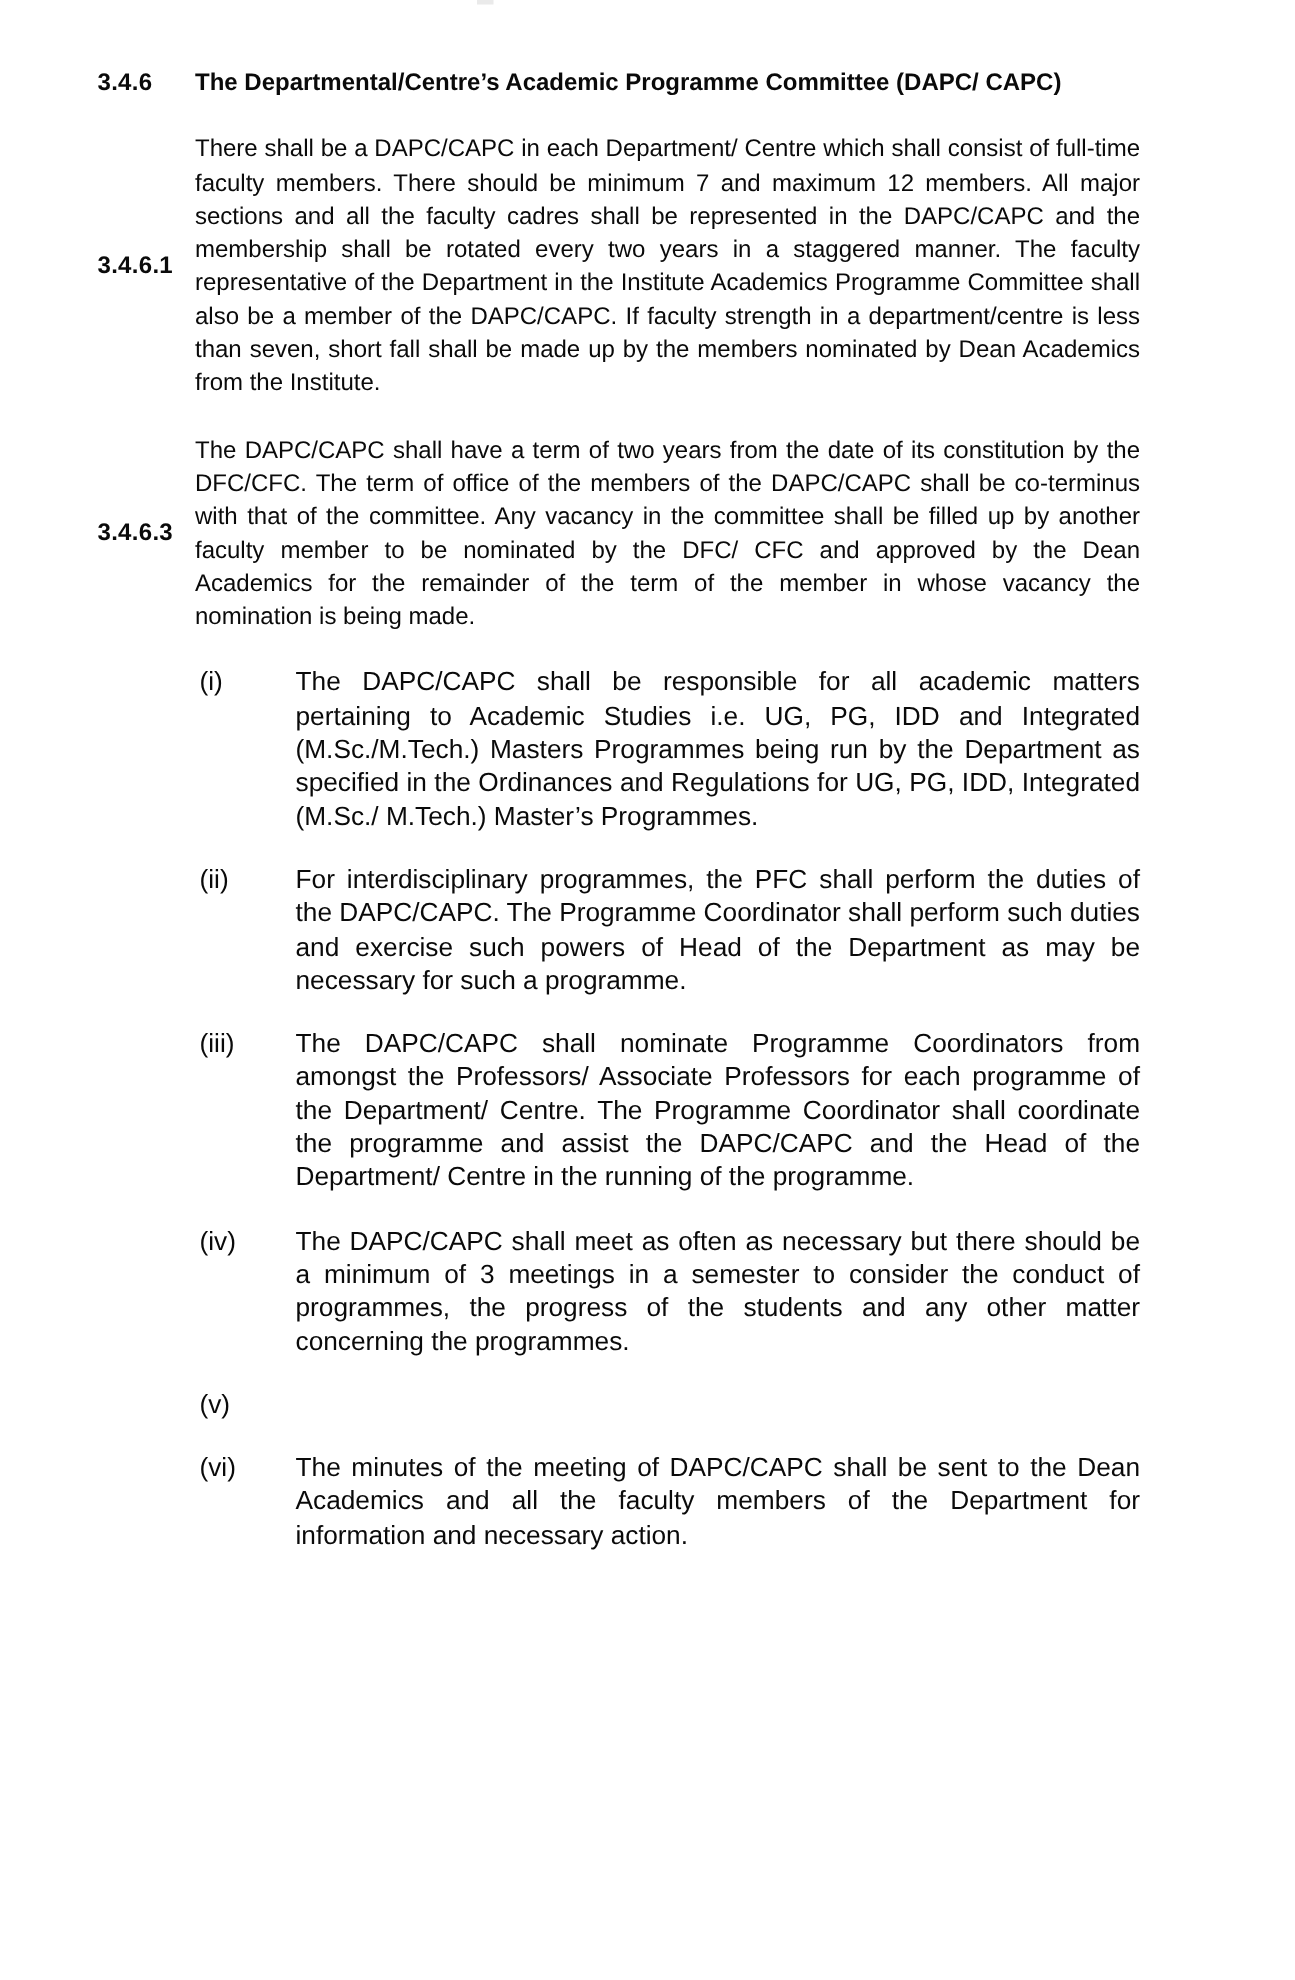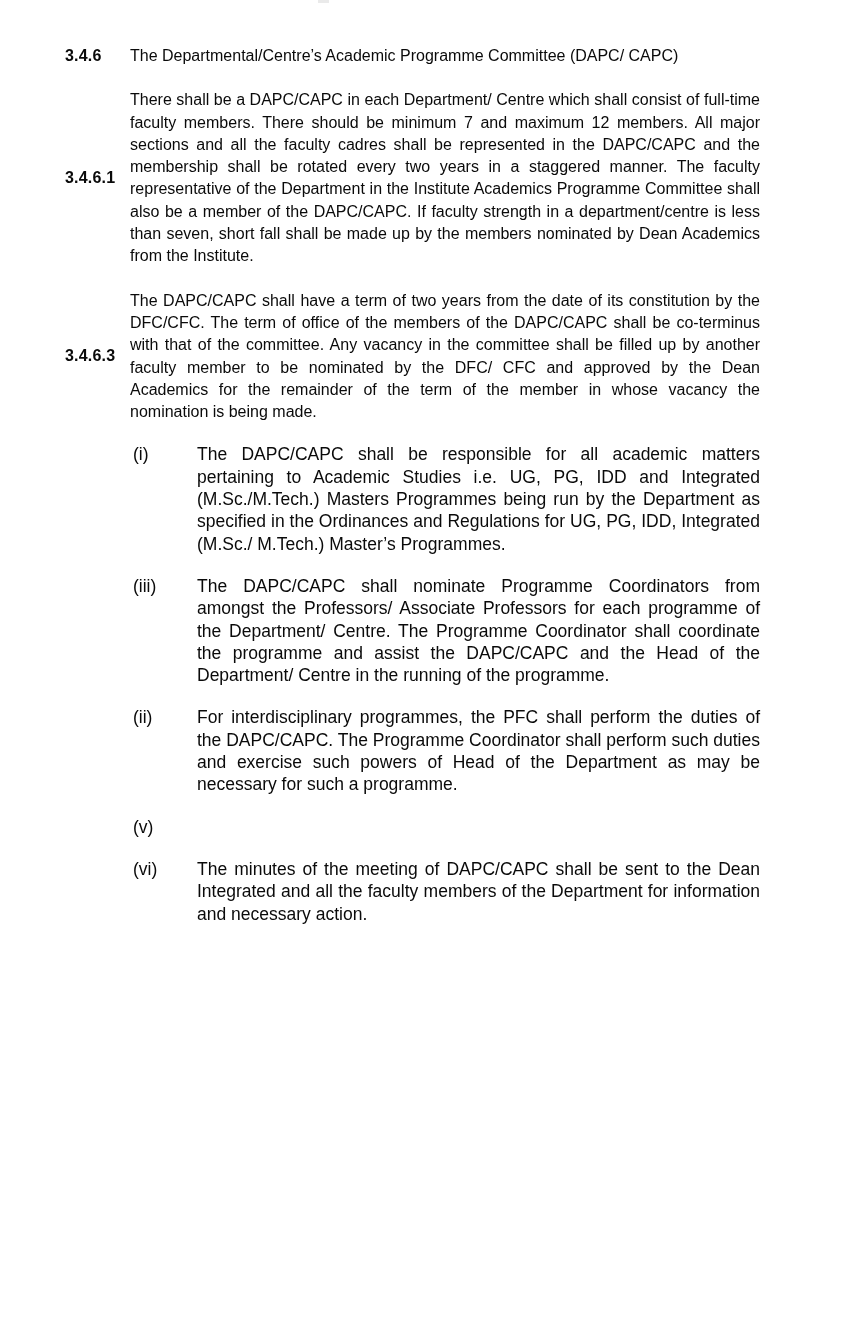--- a/index.html
+++ b/index.html
@@ -36,21 +36,21 @@
     flex-shrink: 0;
     font-weight: bold;
     letter-spacing: 0.2px;
   }
   .body-text {
     flex: 1;
     text-align: justify;
   }
   .heading .body-text,
   .heading2 .body-text {
-    font-weight: normal;
+    font-weight: bold;
   }
   .heading2 { margin-bottom: 0; }
   .before-heading2 { margin-bottom: 16px; }
   .list-item {
     display: flex;
     align-items: flex-start;
     font-size: 17.5px;
     line-height: 22.3px;
     margin: 20px 0 0 68px;
   }
@@ -86,32 +86,36 @@
     <div class="body-text">The DAPC/CAPC shall have a term of two years from the date of its constitution by the DFC/CFC. The term of office of the members of the DAPC/CAPC shall be co-terminus with that of the committee. Any vacancy in the committee shall be filled up by another faculty member to be nominated by the DFC/ CFC and approved by the Dean Academics for the remainder of the term of the member in whose vacancy the nomination is being made.</div>
   </div>
 
 
   <div class="list-item">
     <div class="marker">(i)</div>
     <div class="item-text">The DAPC/CAPC shall be responsible for all academic matters pertaining to Academic Studies i.e. UG, PG, IDD and Integrated (M.Sc./M.Tech.) Masters Programmes being run by the Department as specified in the Ordinances and Regulations for UG, PG, IDD, Integrated (M.Sc./ M.Tech.) Master’s Programmes.</div>
   </div>
 
   <div class="list-item">
+    <div class="marker">(ii)</div>
+    <div class="item-text">For interdisciplinary programmes, the PFC shall perform the duties of the DAPC/CAPC. The Programme Coordinator shall perform such duties and exercise such powers of Head of the Department as may be necessary for such a programme.</div>
+  </div>
+
+  <div class="list-item">
     <div class="marker">(iii)</div>
     <div class="item-text">The DAPC/CAPC shall nominate Programme Coordinators from amongst the Professors/ Associate Professors for each programme of the Department/ Centre. The Programme Coordinator shall coordinate the programme and assist the DAPC/CAPC and the Head of the Department/ Centre in the running of the programme.</div>
   </div>
 
   <div class="list-item">
-    <div class="marker">(ii)</div>
-    <div class="item-text">For interdisciplinary programmes, the PFC shall perform the duties of the DAPC/CAPC. The Programme Coordinator shall perform such duties and exercise such powers of Head of the Department as may be necessary for such a programme.</div>
+    <div class="marker">(iv)</div>
+    <div class="item-text">The DAPC/CAPC shall meet as often as necessary but there should be a minimum of 3 meetings in a semester to consider the conduct of programmes, the progress of the students and any other matter concerning the programmes.</div>
   </div>
-
 
   <div class="list-item">
     <div class="marker">(v)</div>
   </div>
 
   <div class="list-item">
     <div class="marker">(vi)</div>
-    <div class="item-text">The minutes of the meeting of DAPC/CAPC shall be sent to the Dean Integrated and all the faculty members of the Department for information and necessary action.</div>
+    <div class="item-text">The minutes of the meeting of DAPC/CAPC shall be sent to the Dean Academics and all the faculty members of the Department for information and necessary action.</div>
   </div>
 
 </div>
 
 </body></html>

